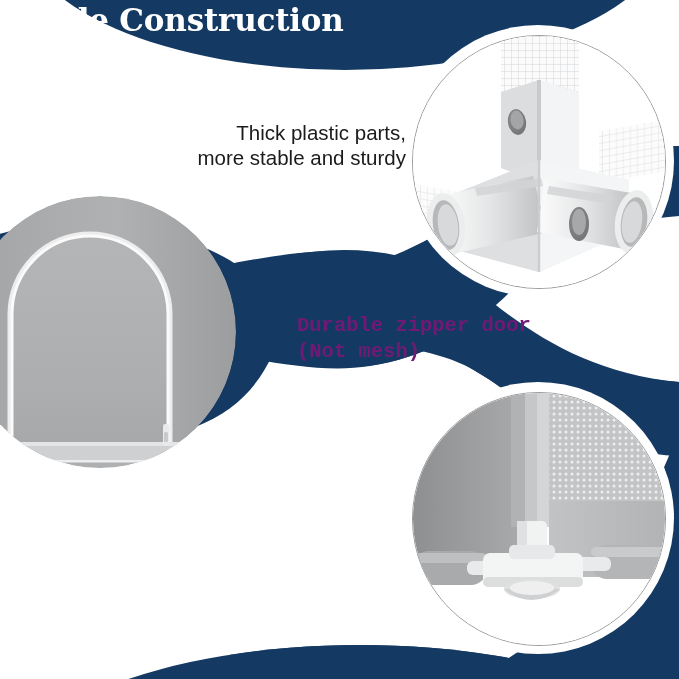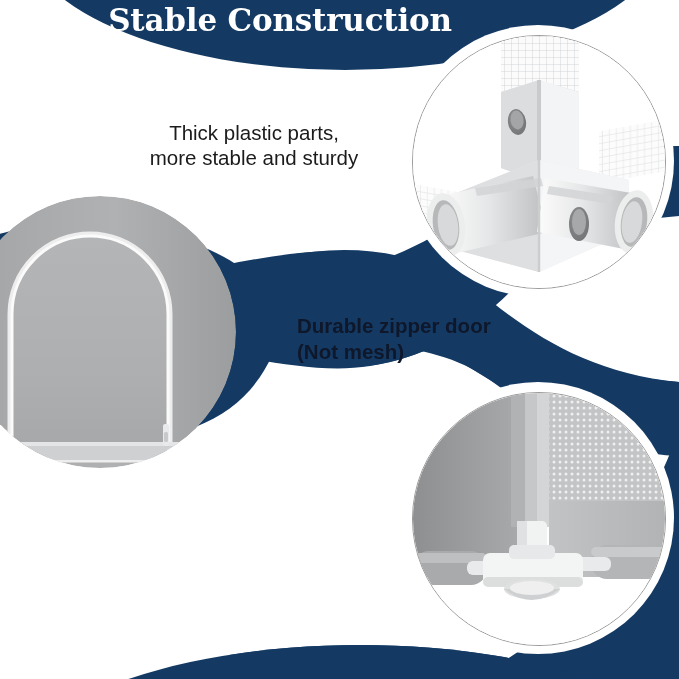--- a/index.html
+++ b/index.html
@@ -24,54 +24,54 @@
     width: 679px;
     height: 679px;
   }
 
   
   .title-text {
     position: absolute;
     left: 0;
     top: 2px;
     width: 560px;
-    text-align: center;
     color: #ffffff;
     font-family: "DejaVu Serif", serif;
     font-weight: bold;
     font-size: 31px;
     letter-spacing: -0.2px;
     white-space: nowrap;
     z-index: 30;
   }
   .caption-dark {
     position: absolute;
     color: #1b1b1b;
     font-family: "Liberation Sans", sans-serif;
     font-size: 20.5px;
     line-height: 25px;
     text-align: center;
     z-index: 30;
     white-space: pre-line;
   }
   #caption-thick {
-    left: 115px;
+    left: 128px;
     top: 120px;
     width: 278px;
+    text-align: right;
   }
   #caption-suction {
     left: 120px;
     top: 503px;
     width: 300px;
     text-align: center;
   }
   .caption-light {
     position: absolute;
-    color: #0f172a;
-    font-family: Liberation Sans, sans-serif;
+    color: #701a75;
+    font-family: Liberation Mono, monospace;
     font-weight: bold;
     font-size: 20.5px;
     line-height: 26px;
     z-index: 30;
     white-space: pre-line;
   }
   #caption-zipper {
     left: 297px;
     top: 313px;
     width: 250px;

